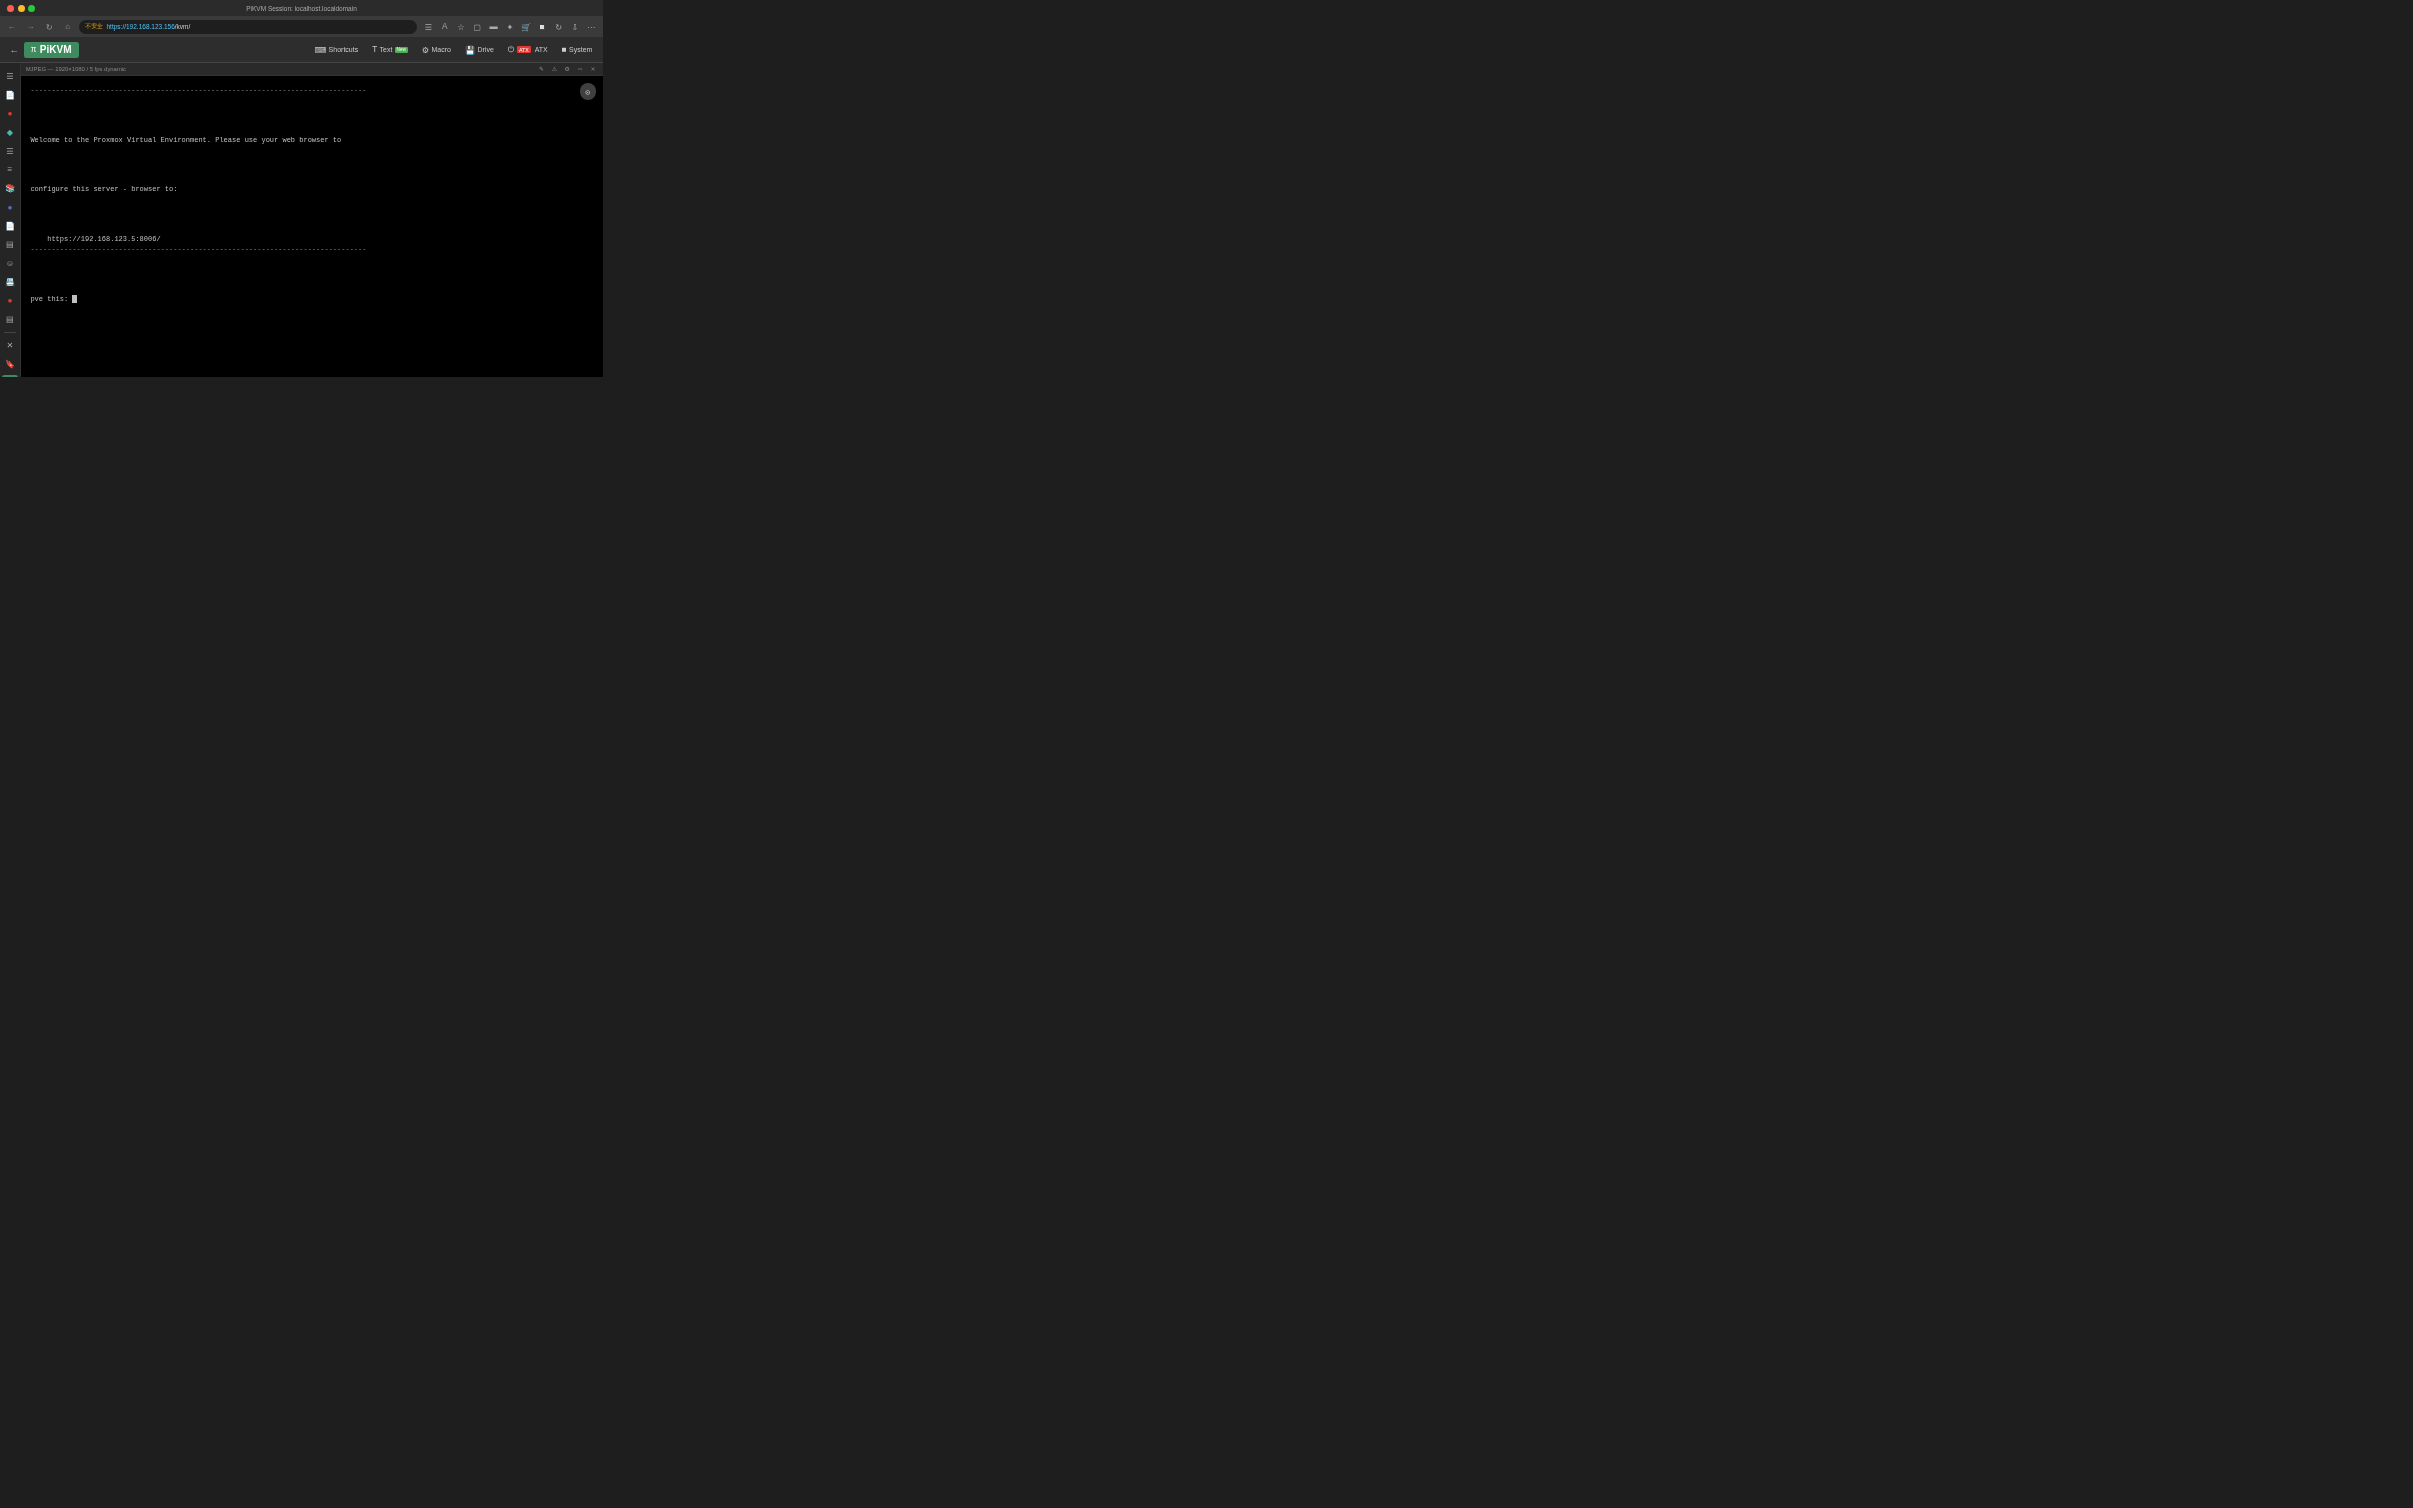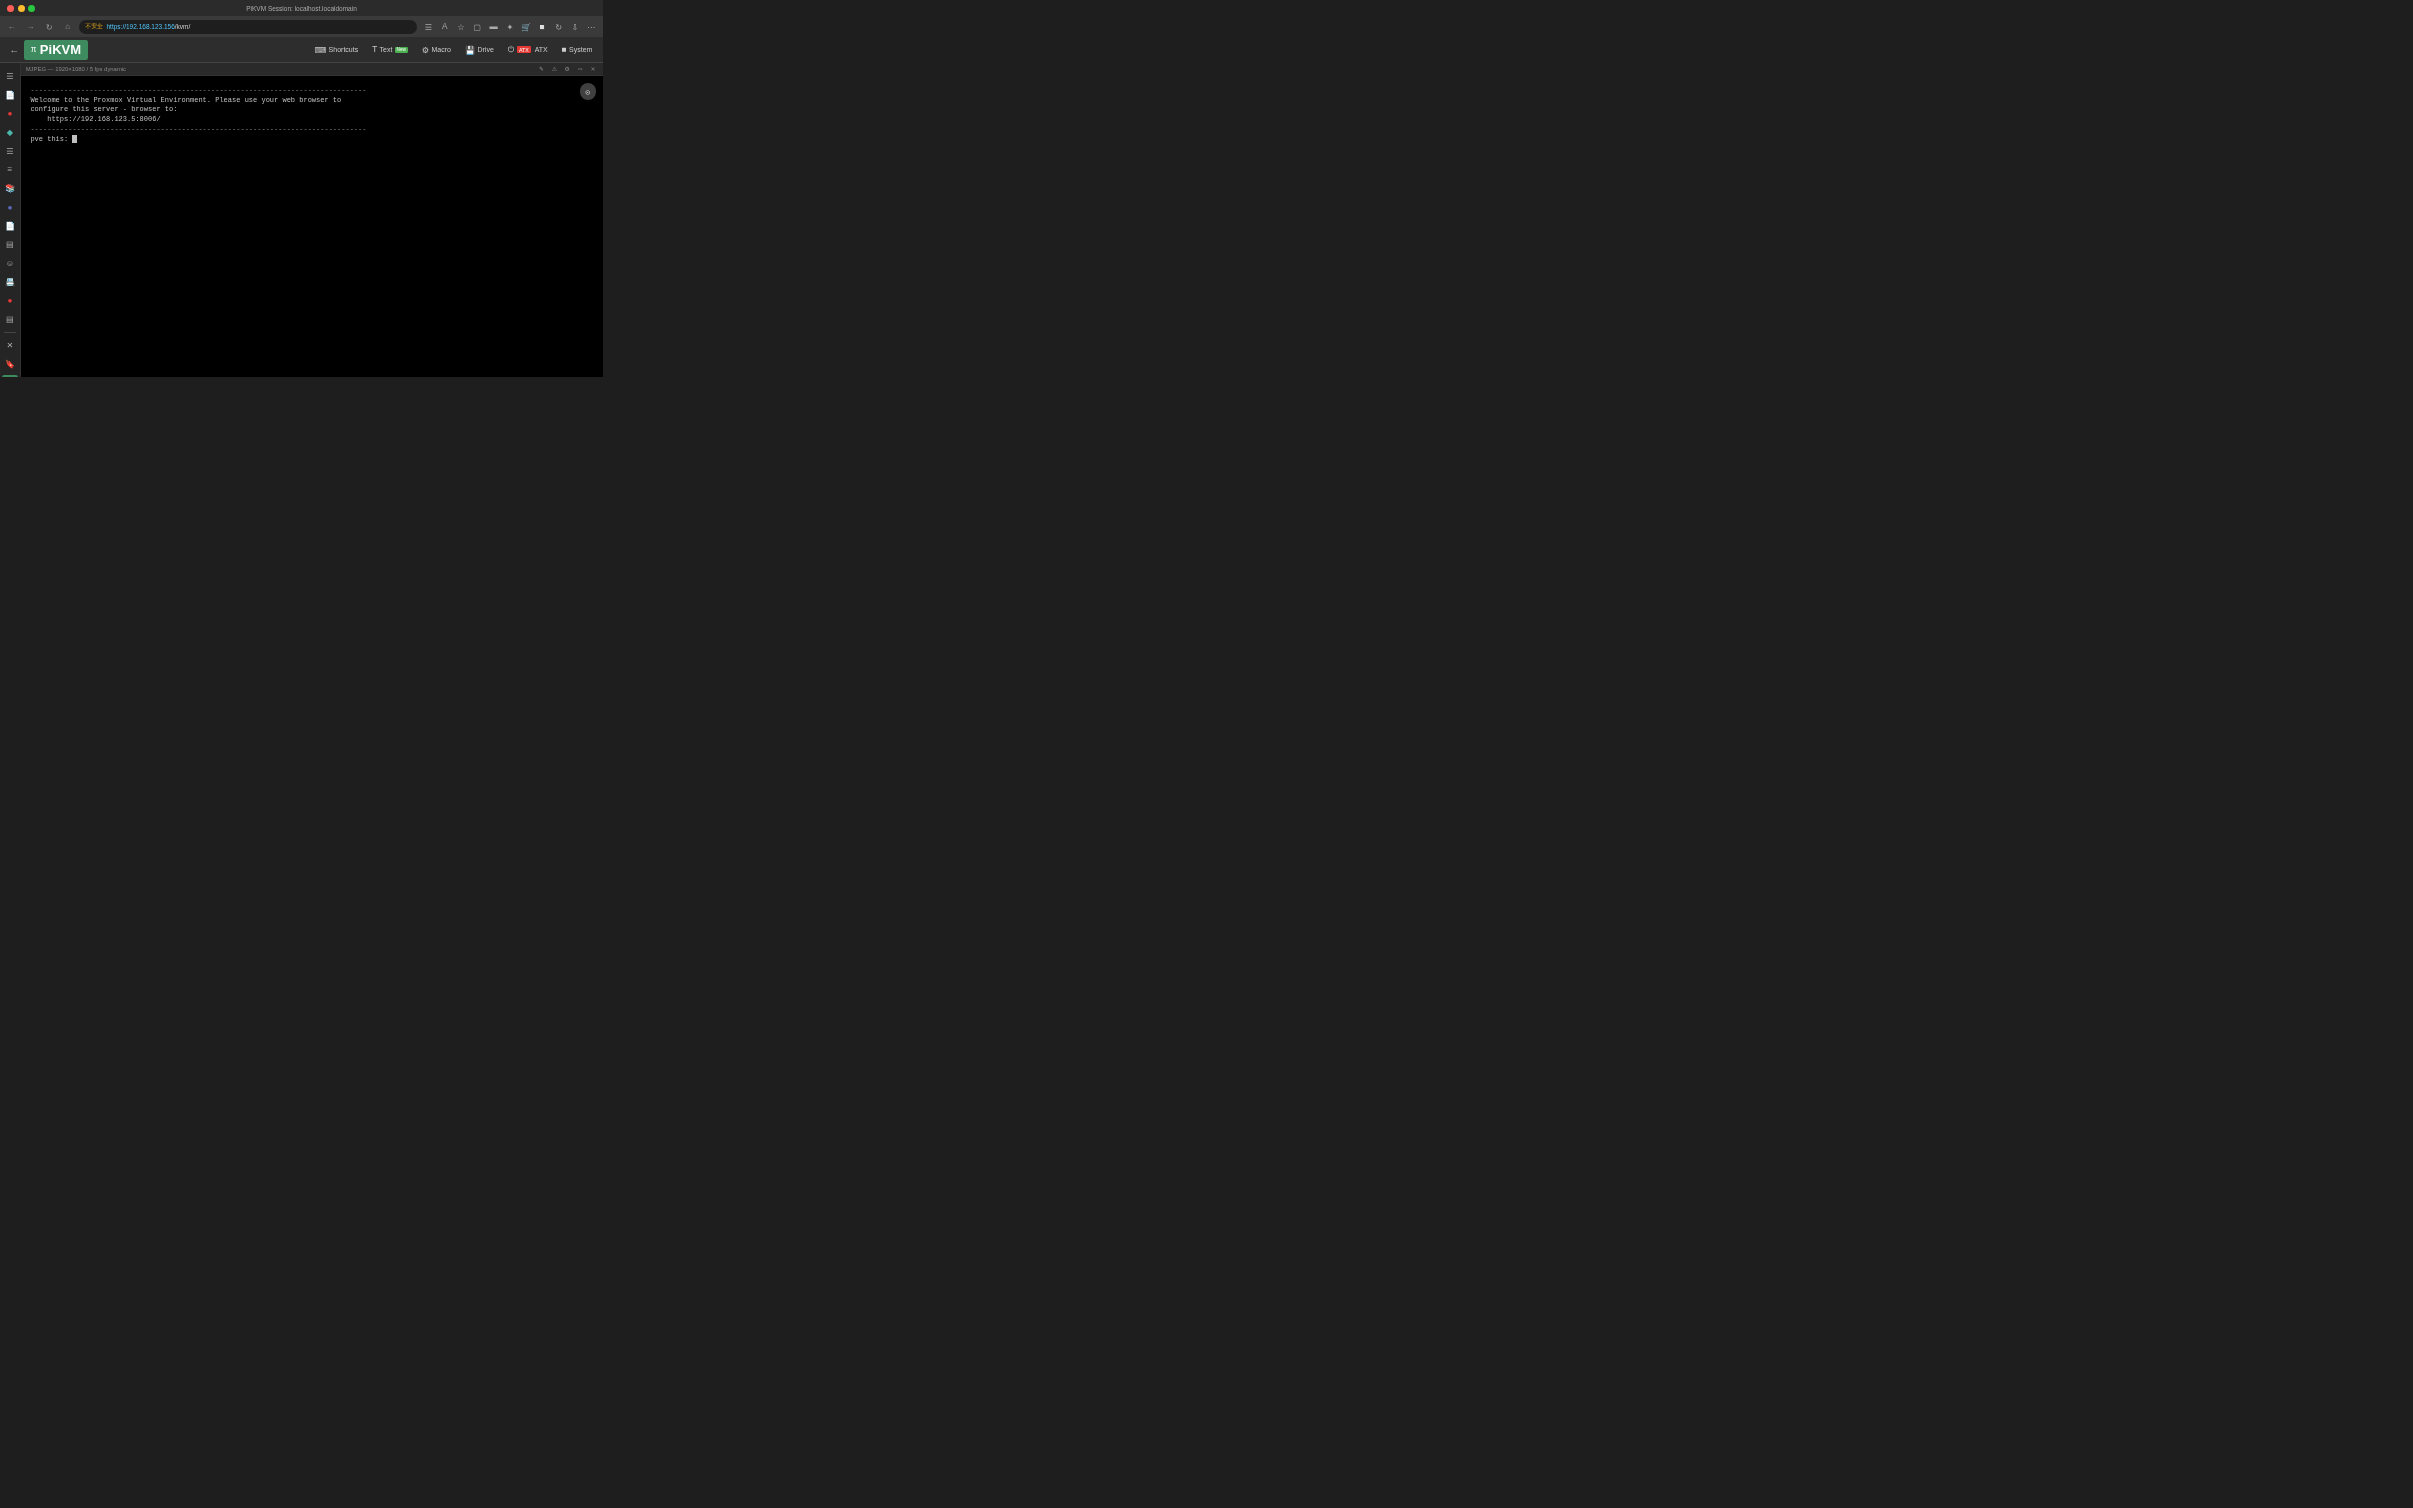--- a/index.html
+++ b/index.html
@@ -121,21 +121,21 @@
       background: #3d8b5e;
       border-radius: 2.3px;
       margin-right: 9.4px;
     }
     .pikvm-logo-icon {
       color: white;
       font-size: 8.2px;
     }
     .pikvm-logo-text {
       color: white;
-      font-size: 13px;
+      font-size: 10px;
       font-weight: bold;
     }
     .header-spacer { flex: 1; }
     .header-nav {
       display: flex;
       align-items: center;
       gap: 2.3px;
     }
     .header-nav-btn {
       display: flex;
@@ -239,20 +239,21 @@
     }
     .terminal-line {
       line-height: 1.4;
       white-space: pre;
     }
     .terminal-dashes {
       color: #888;
     }
     .terminal-text {
       color: #c0c0c0;
+      margin-top: 40px;
     }
     .terminal-cursor {
       display: inline-block;
       width: 4.1px;
       height: 7.6px;
       background: #c0c0c0;
       vertical-align: text-bottom;
       animation: blink 1s step-end infinite;
     }
     @keyframes blink {

